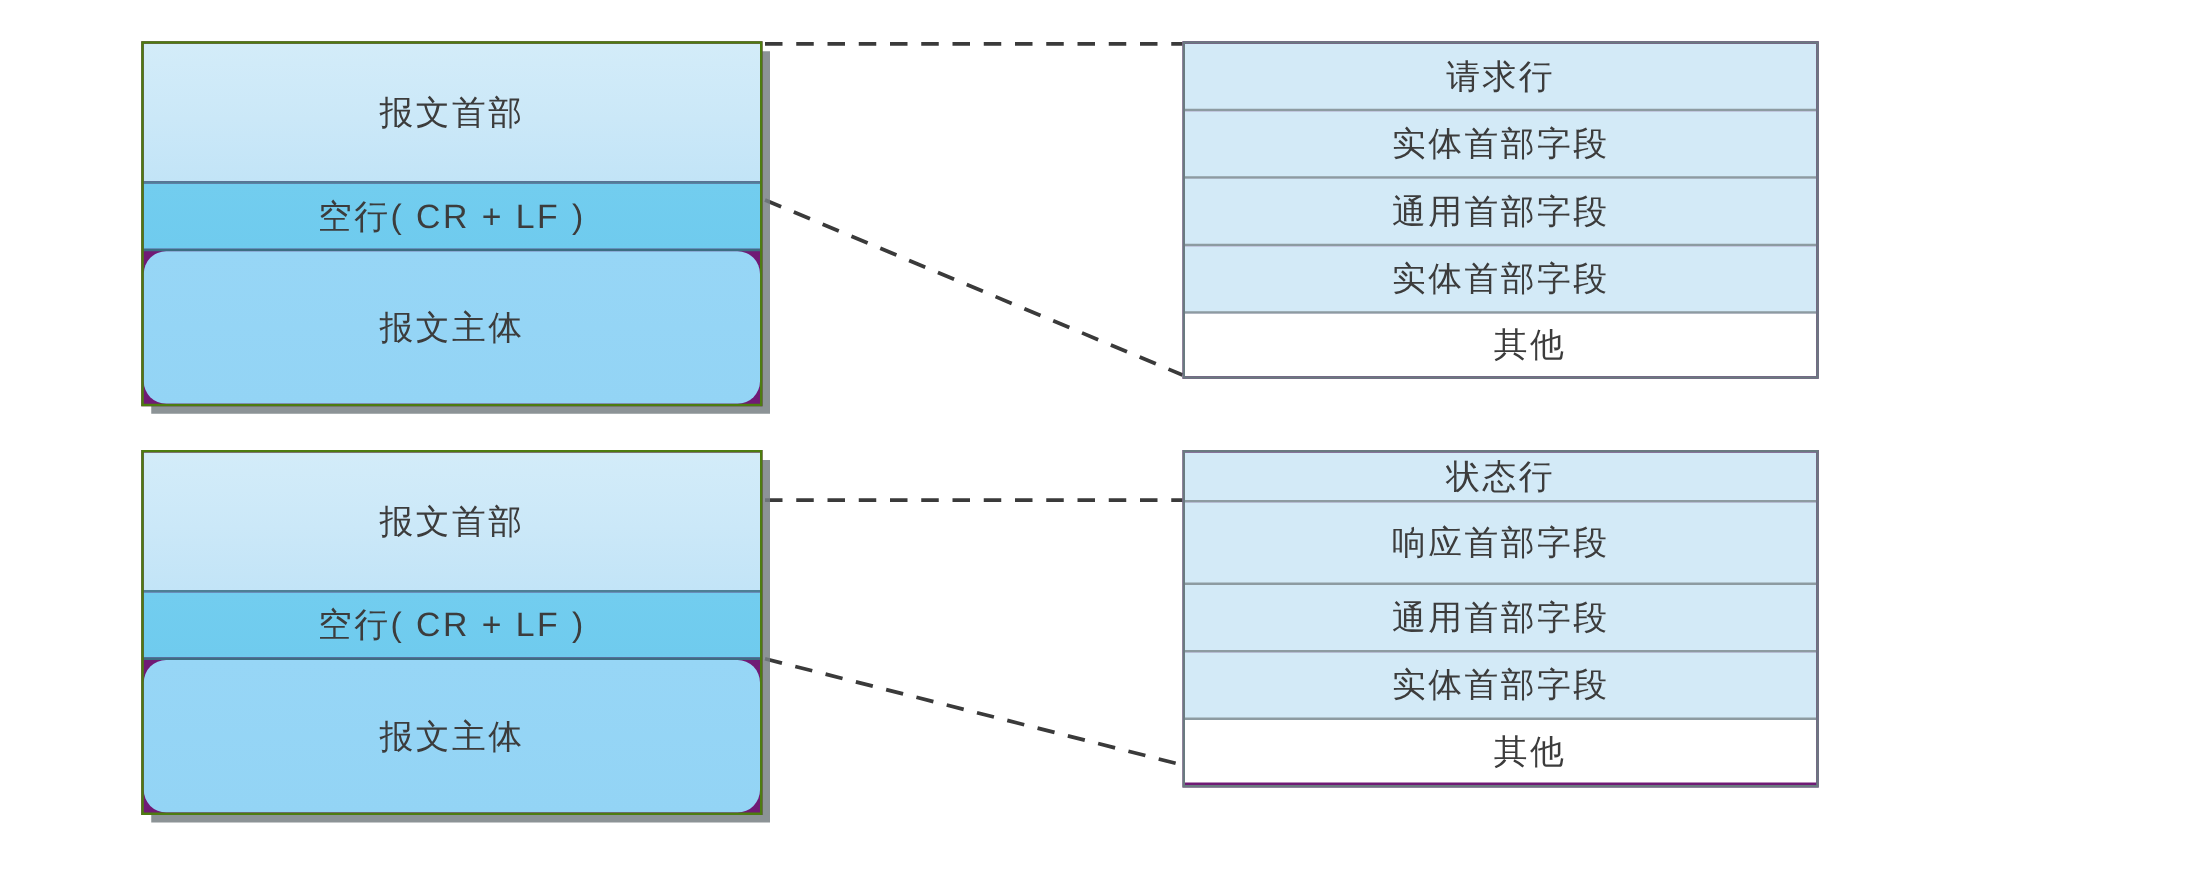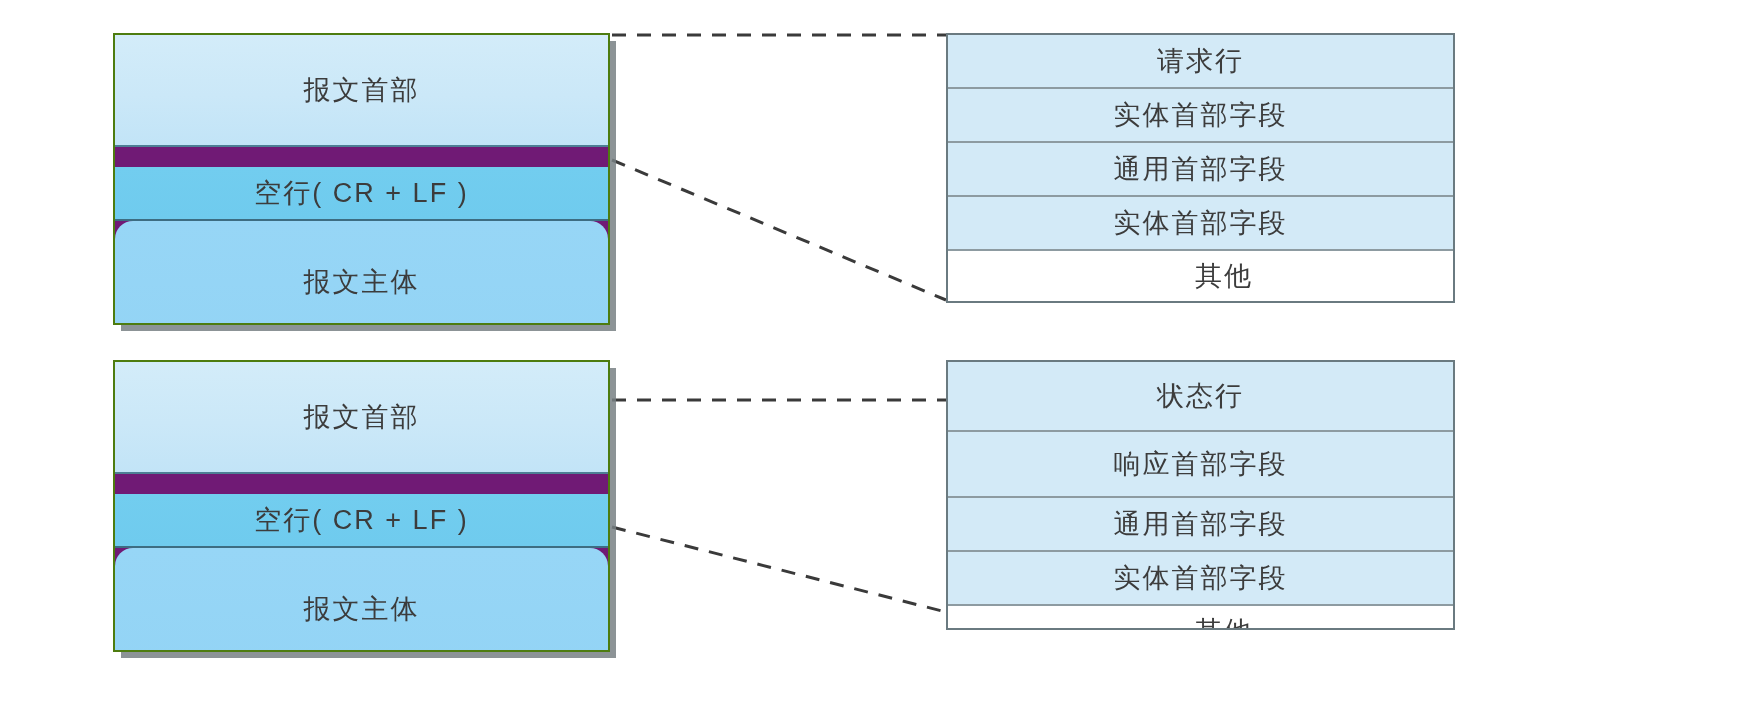--- a/index.html
+++ b/index.html
@@ -48,21 +48,20 @@
     letter-spacing: 2px;
     color: #3c3c3c;
   }
   .band-head {
     background: linear-gradient(180deg,#d3ecf9 0%, #cbe8f8 55%, #c2e4f7 100%);
     border-bottom: 2px solid #4e7f95;
   }
   .band-blank {
     background: linear-gradient(180deg,#72cdef 0%, #6fcbee 100%);
     border-bottom: 2px solid #3d6d82;
-    margin-top: 20px;
   }
   .band-body {
     background: linear-gradient(180deg,#97d6f6 0%, #93d4f5 100%);
     border-radius: 18px;
   }
 
   
   .detail-table {
     position: absolute;
     box-sizing: border-box;
@@ -137,21 +136,21 @@
     </div>
     <div class="band band-blank" style="height:54px;">
       <span>空行( CR + LF )</span>
     </div>
     <div class="band band-body" style="height:122px;">
       <span>报文主体</span>
     </div>
   </div>
 
   <div class="detail-table" style="left:946px; top:360px; width:509px; height:270px;">
-    <div class="drow" style="height:70px;">
+    <div class="drow" style="height:40px;">
       <span>状态行</span>
     </div>
     <div class="drow" style="height:66px;">
       <span>响应首部字段</span>
     </div>
     <div class="drow" style="height:54px;">
       <span>通用首部字段</span>
     </div>
     <div class="drow" style="height:54px;">
       <span>实体首部字段</span>

